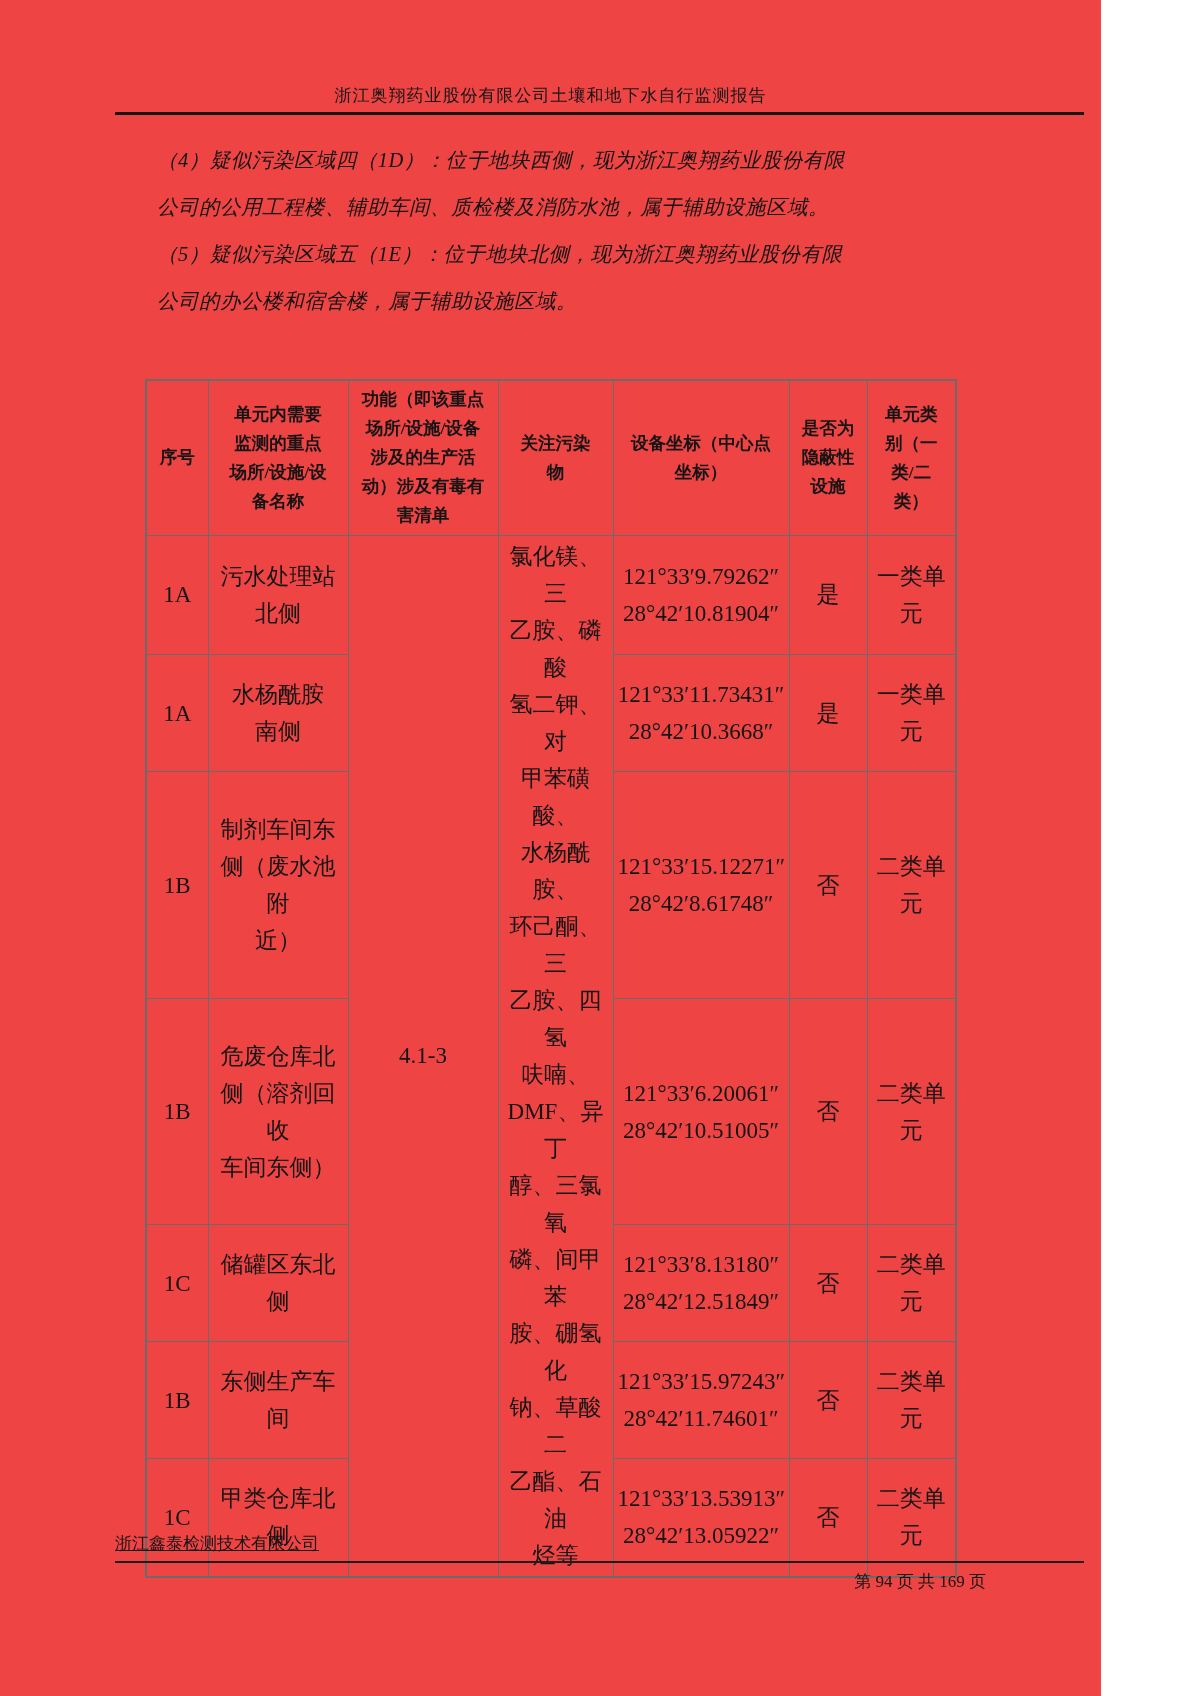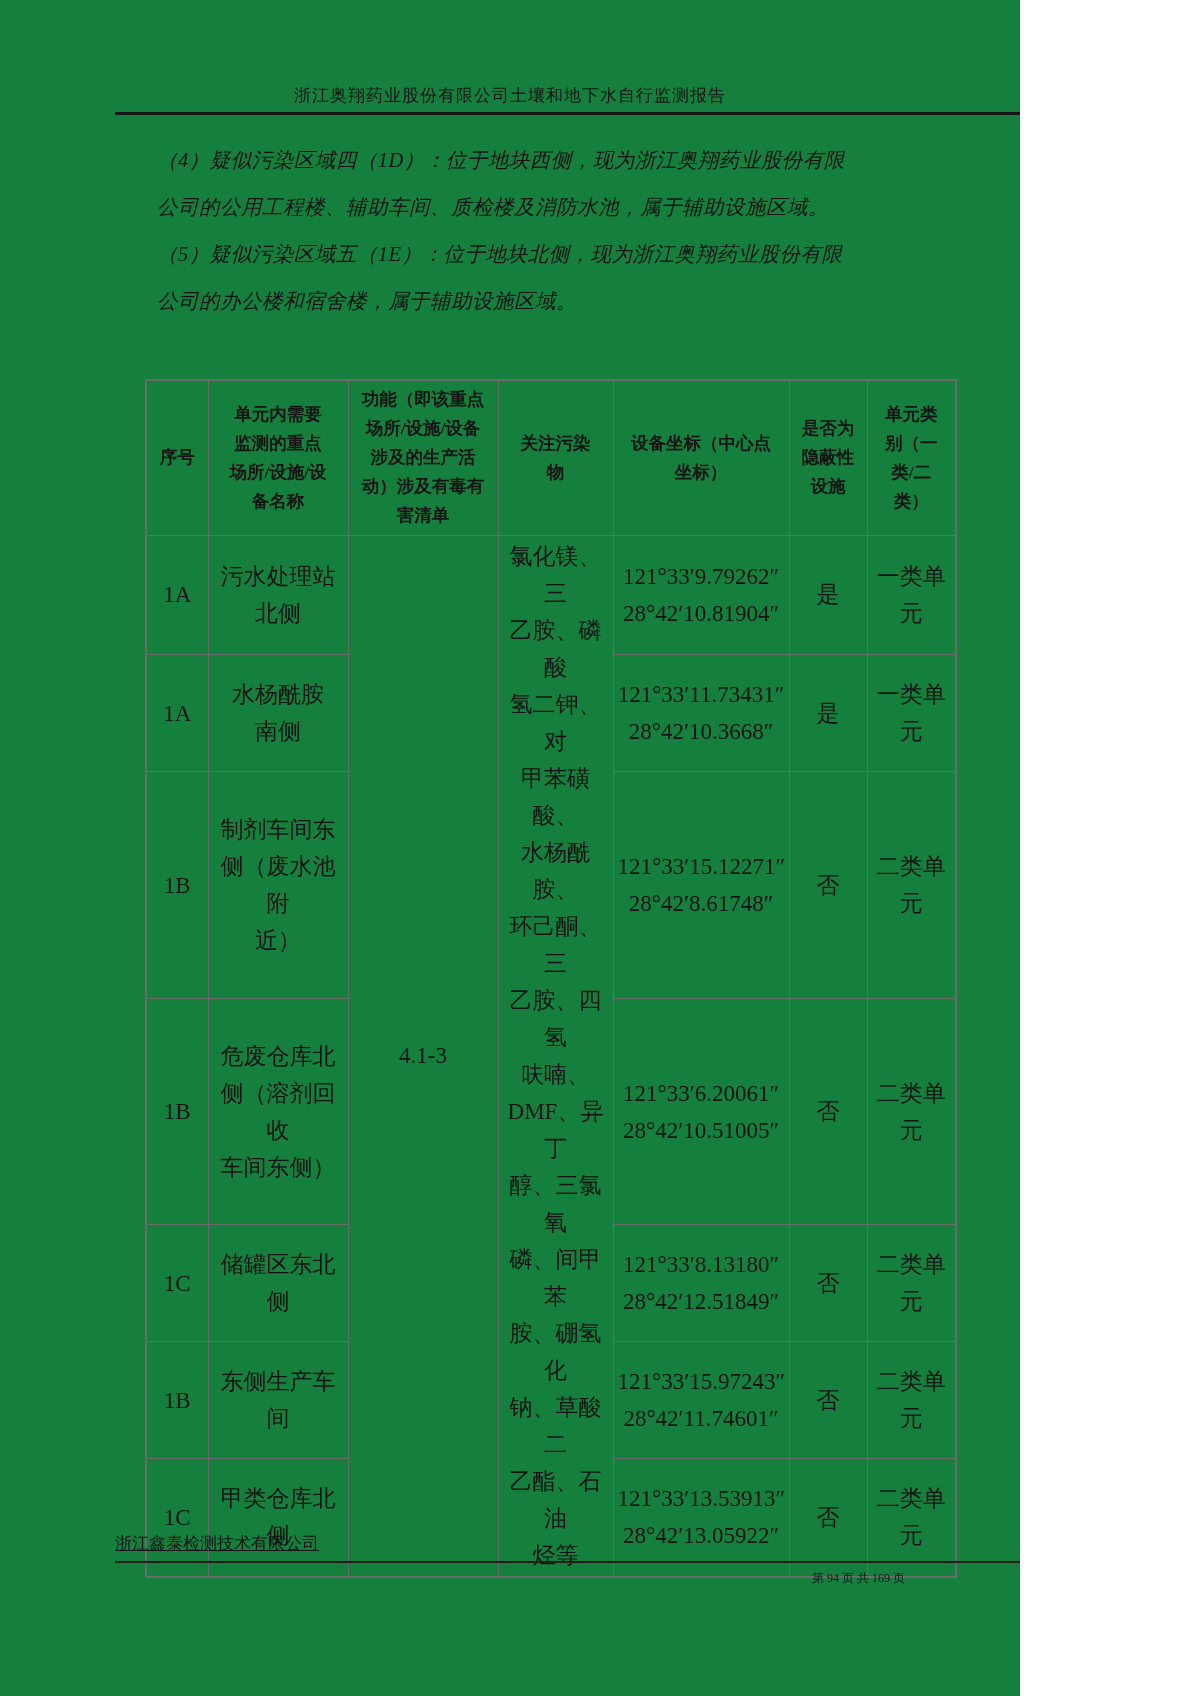--- a/index.html
+++ b/index.html
@@ -1,19 +1,19 @@
 <!DOCTYPE html>
 <html><head>
 <meta charset="utf-8">
 <style>
   html,body { margin:0; padding:0; background:#ffffff; }
   .page {
     position:relative;
-    width:1020px; height:1696px;
-    background:#15803d;
+    width:1101px; height:1696px;
+    background:#ef4444;
     font-family:"Liberation Serif","DejaVu Serif",serif;
     color:#141414;
     overflow:hidden;
   }
   
   .doc-header-title {
     position:absolute; top:84px; left:0; width:100%;
     text-align:center; font-size:17px; letter-spacing:1px;
   }
   .header-rule {
@@ -73,21 +73,21 @@
   col.w-cat   { width:89px; }
   
   .footer-rule {
     position:absolute; top:1561px; left:115px; width:969px;
     border-top:2px solid #1d1d1d;
   }
   .footer-left {
     position:absolute; top:1532px; left:115px; font-size:17px;text-decoration:underline;
   }
   .footer-right {
-    position:absolute; top:1570px; right:115px; font-size:12px;
+    position:absolute; top:1570px; right:115px; font-size:17px;
   }
 </style>
 </head>
 <body>
 
 <div class="page">
 
   <div class="doc-header-title">浙江奥翔药业股份有限公司土壤和地下水自行监测报告</div>
   <div class="header-rule"></div>
 

